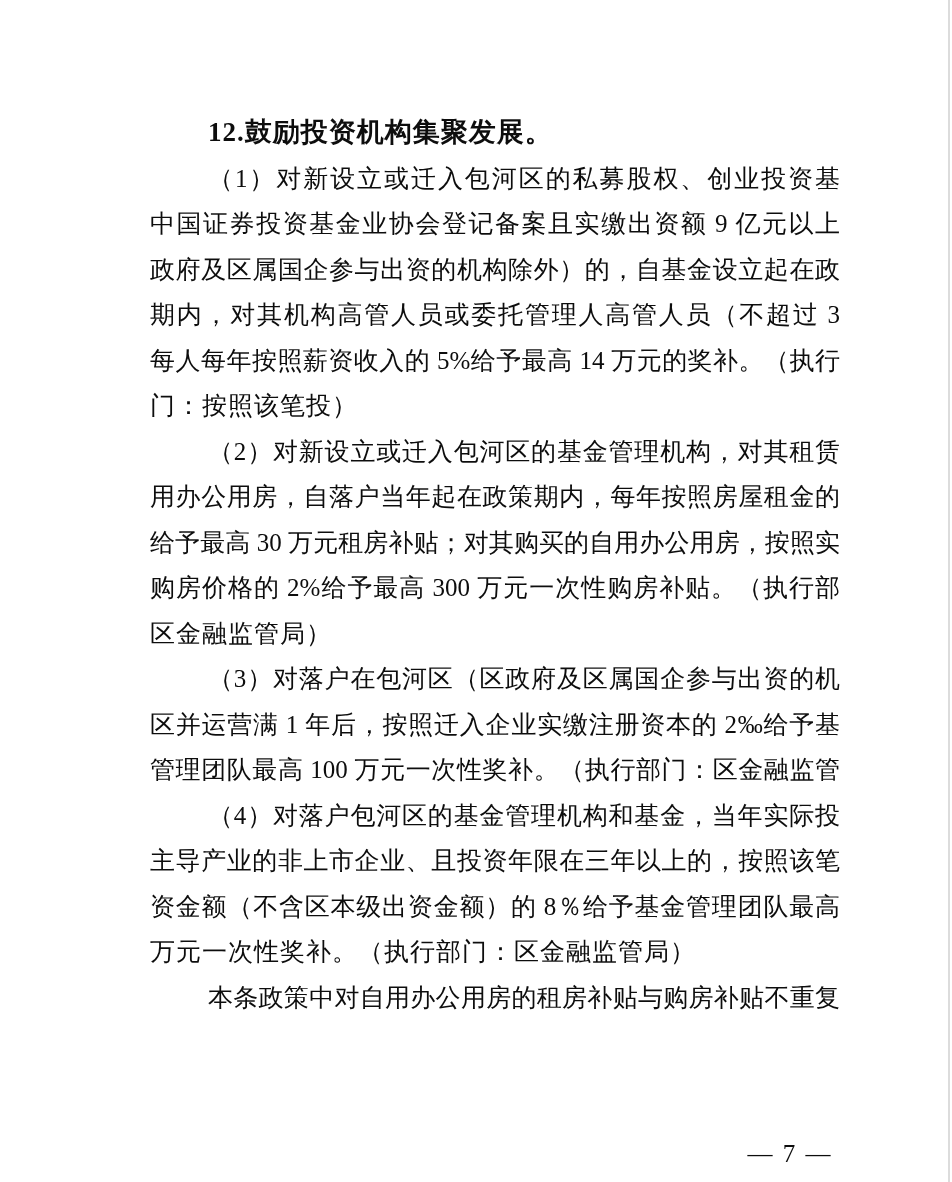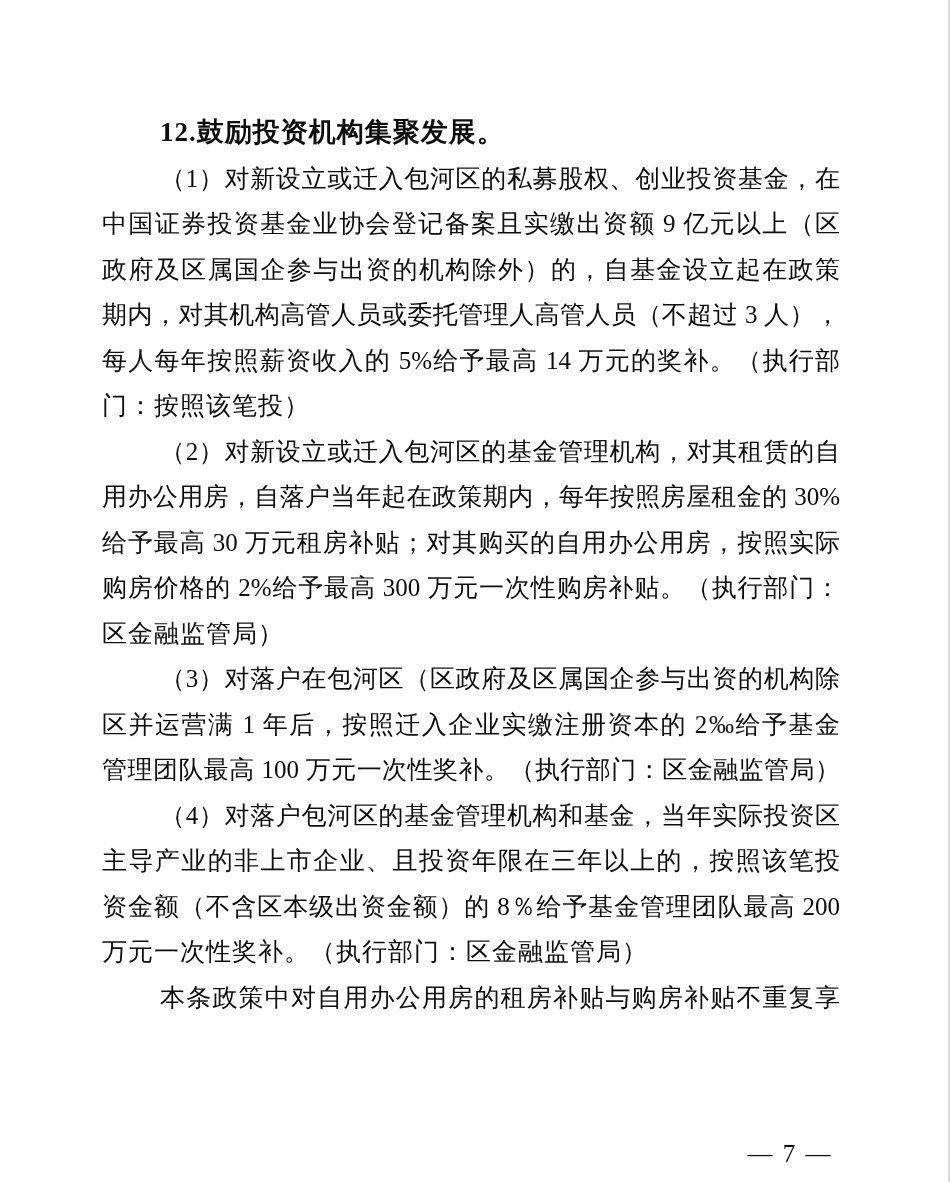--- a/index.html
+++ b/index.html
@@ -21,20 +21,21 @@
     top: 110px;
     width: 738px;
   }
   .line {
     font-size: 25px;
     line-height: 45.5px;
     height: 45.5px;
     overflow: hidden;
     white-space: nowrap;
     letter-spacing: 1px;
+    margin-left: 48px;
   }
   .line.just {
     white-space: normal;
     text-align: justify;
     text-align-last: justify;
     text-justify: inter-character;
     letter-spacing: 0;
   }
   .line.ind {
     text-indent: 58px;

